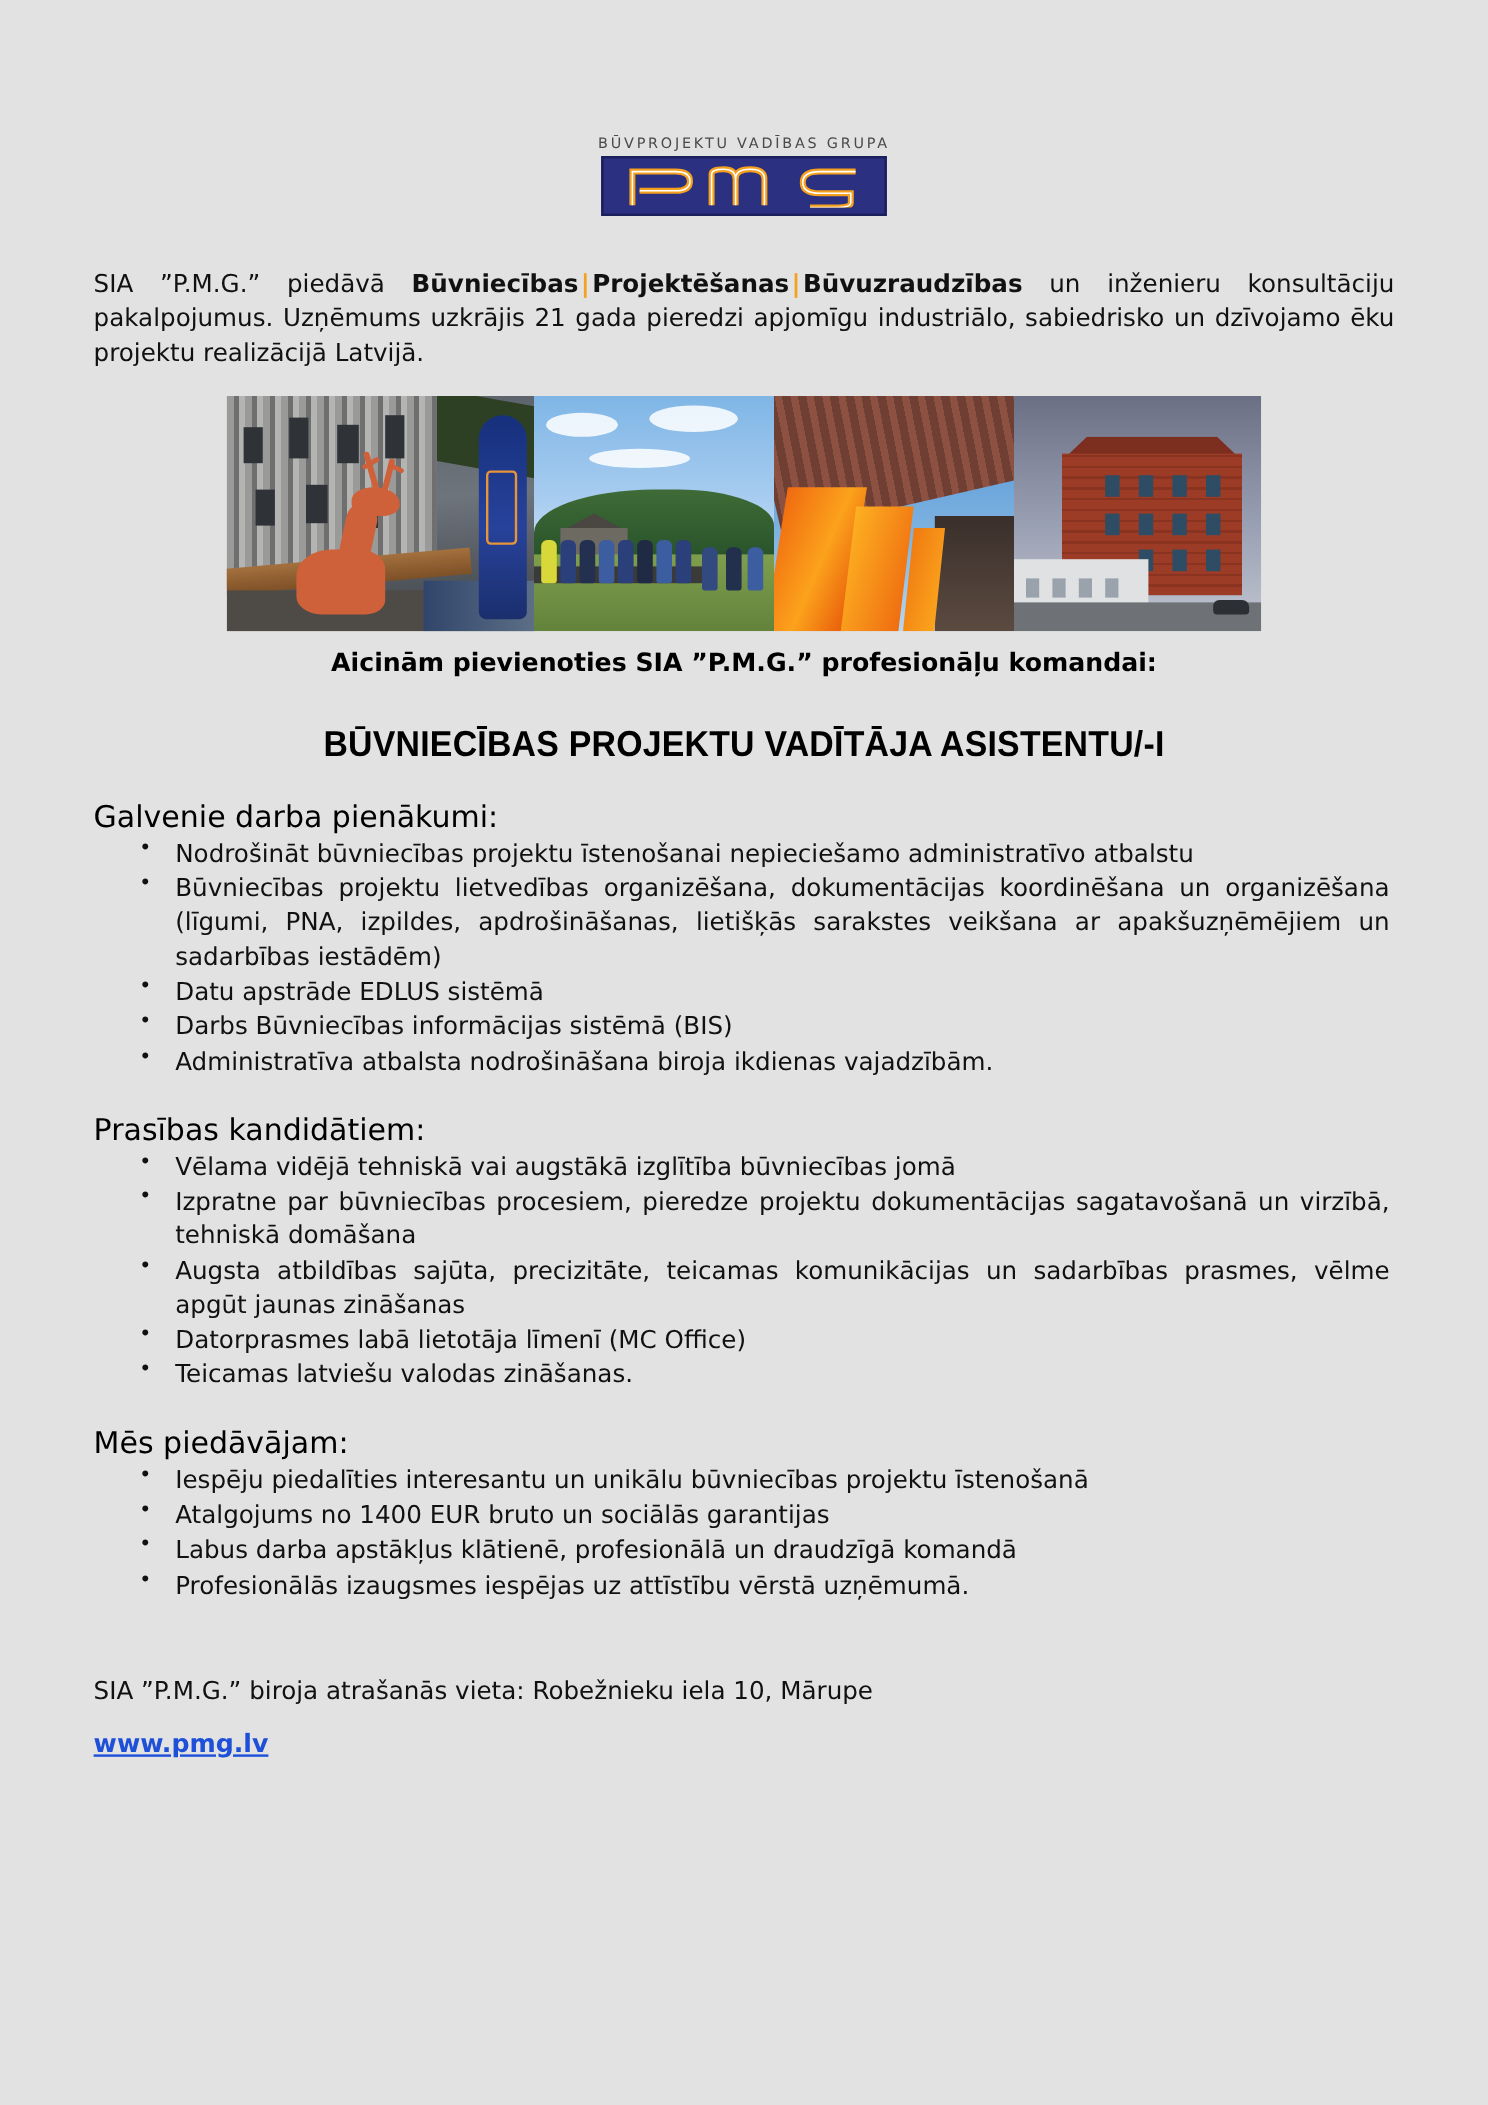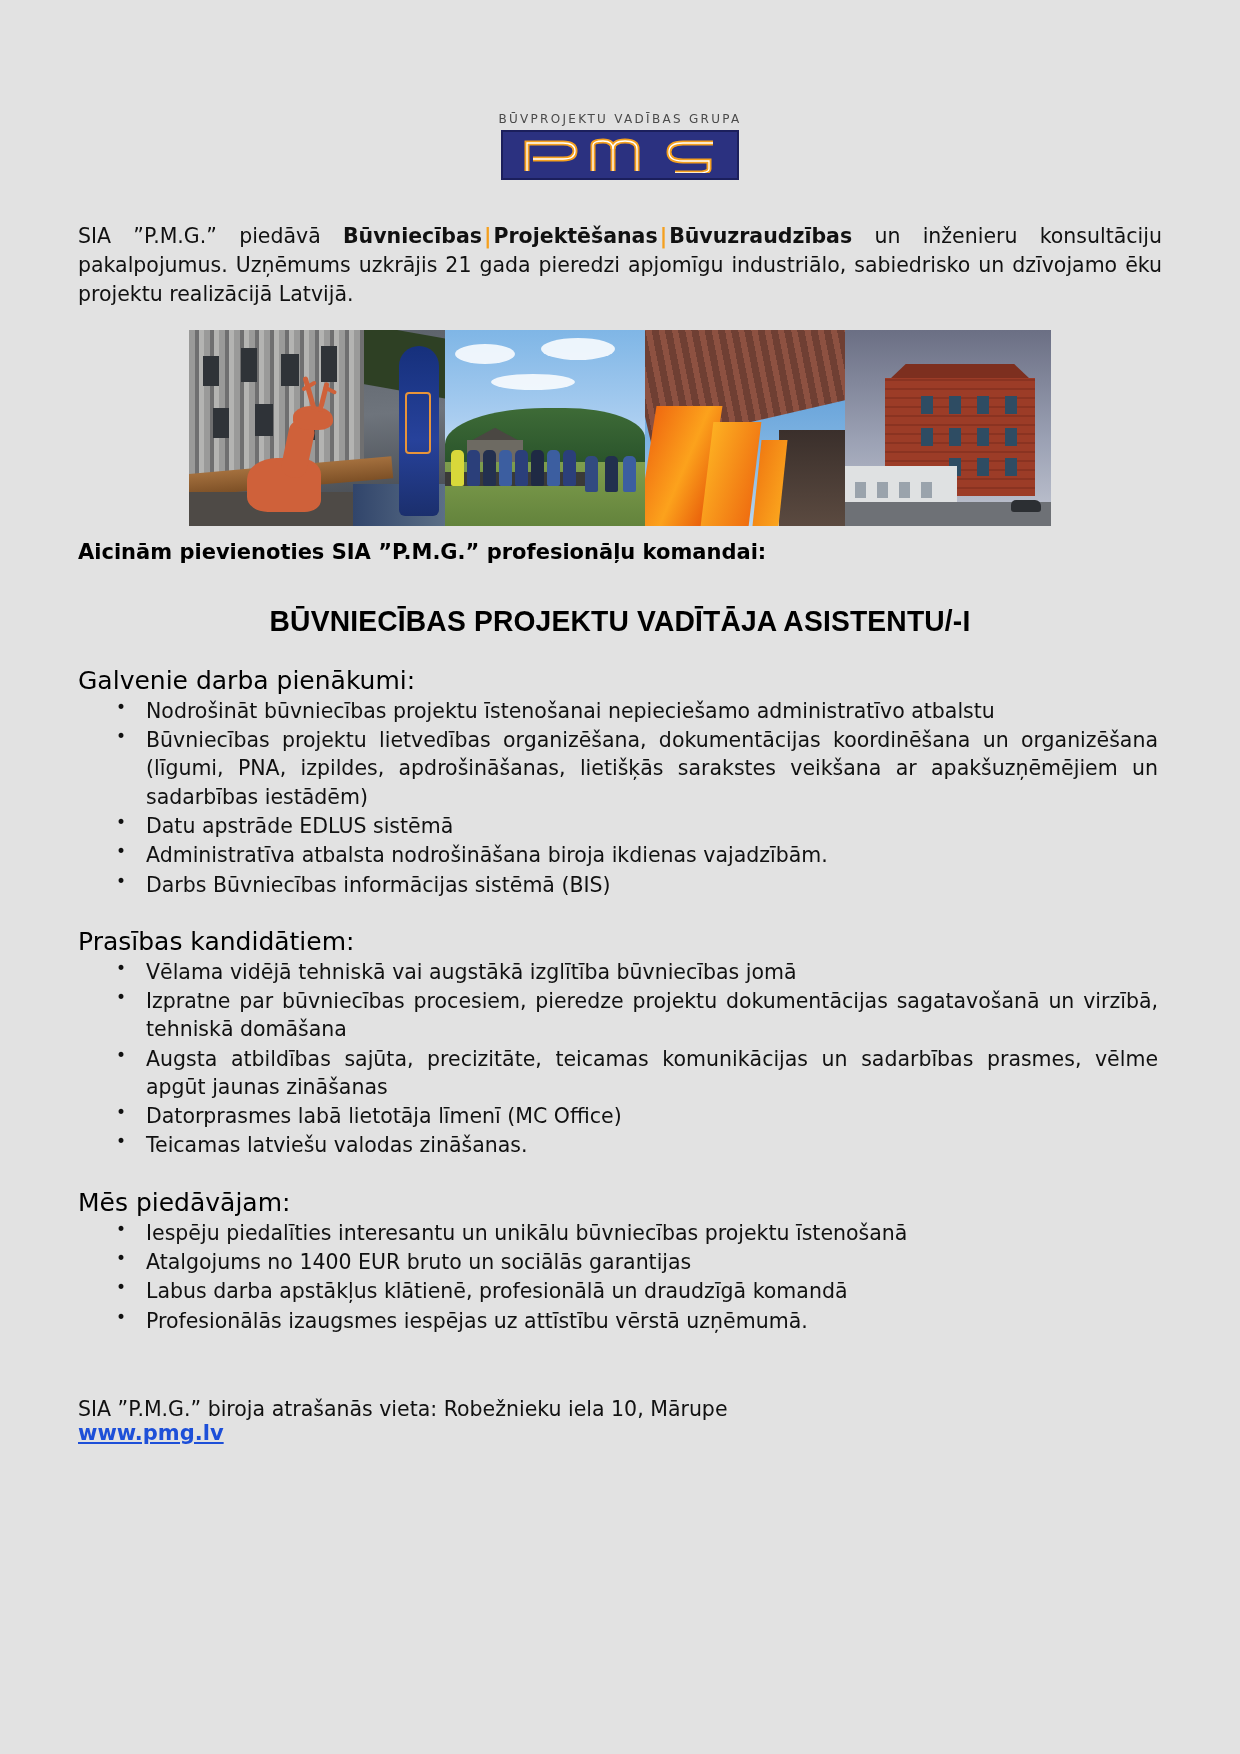--- a/index.html
+++ b/index.html
@@ -146,20 +146,21 @@
   .p4 .bwin { position:absolute; background:#2e4c63; }
   .p4 .white { position:absolute; left:0; bottom:0; width:112px; height:60px; background:#dfe1e2; }
   .p4 .wwin { position:absolute; background:#9aa3ac; }
   .p4 .road { position:absolute; left:0; bottom:0; width:100%; height:24px; background:#6e7176; }
   .p4 .car { position:absolute; right:10px; bottom:14px; width:30px; height:12px;
     background:#2c2f33; border-radius:5px 6px 3px 3px; }
 
   
   .invite {
     margin-top: 14px;
+    text-align: center;
     font-size: 21px;
     font-weight: 700;
     color: #000;
   }
   .job-title {
     margin-top: 40px;
     text-align: center;
     font-size: 30px;
     font-weight: 700;
     letter-spacing: .2px;
@@ -202,21 +203,21 @@
   
   .footer {
     margin-top: 62px;
   }
   .footer-address {
     font-size: 20.5px;
     color: #111;
   }
   .footer-link {
     display: inline-block;
-    margin-top: 0;
+    margin-top: 20px;
     font-size: 21px;
     font-weight: 700;
     color: #1d4fd8;
     text-decoration: underline;
     cursor: pointer;
   }
 </style>
 </head>
 <body>
 
@@ -334,22 +335,22 @@
   <div class="invite">Aicinām pievienoties SIA ”P.M.G.” profesionāļu komandai:</div>
 
   <h1 class="job-title">BŪVNIECĪBAS PROJEKTU VADĪTĀJA ASISTENTU/-I</h1>
 
   <div class="section">
     <div class="section-heading">Galvenie darba pienākumi:</div>
     <ul class="bullets">
       <li>Nodrošināt būvniecības projektu īstenošanai nepieciešamo administratīvo atbalstu</li>
       <li class="justify">Būvniecības projektu lietvedības organizēšana, dokumentācijas koordinēšana un organizēšana (līgumi, PNA, izpildes, apdrošināšanas, lietišķās sarakstes veikšana ar apakšuzņēmējiem un sadarbības iestādēm)</li>
       <li>Datu apstrāde EDLUS sistēmā</li>
+      <li>Darbs Būvniecības informācijas sistēmā (BIS)</li>
       <li>Administratīva atbalsta nodrošināšana biroja ikdienas vajadzībām.</li>
-      <li>Darbs Būvniecības informācijas sistēmā (BIS)</li>
     </ul>
   </div>
 
   <div class="section">
     <div class="section-heading">Prasības kandidātiem:</div>
     <ul class="bullets">
       <li>Vēlama vidējā tehniskā vai augstākā izglītība būvniecības jomā</li>
       <li class="justify">Izpratne par būvniecības procesiem, pieredze projektu dokumentācijas sagatavošanā un virzībā, tehniskā domāšana</li>
       <li class="justify">Augsta atbildības sajūta, precizitāte, teicamas komunikācijas un sadarbības prasmes, vēlme apgūt jaunas zināšanas</li>
       <li>Datorprasmes labā lietotāja līmenī (MC Office)</li>

